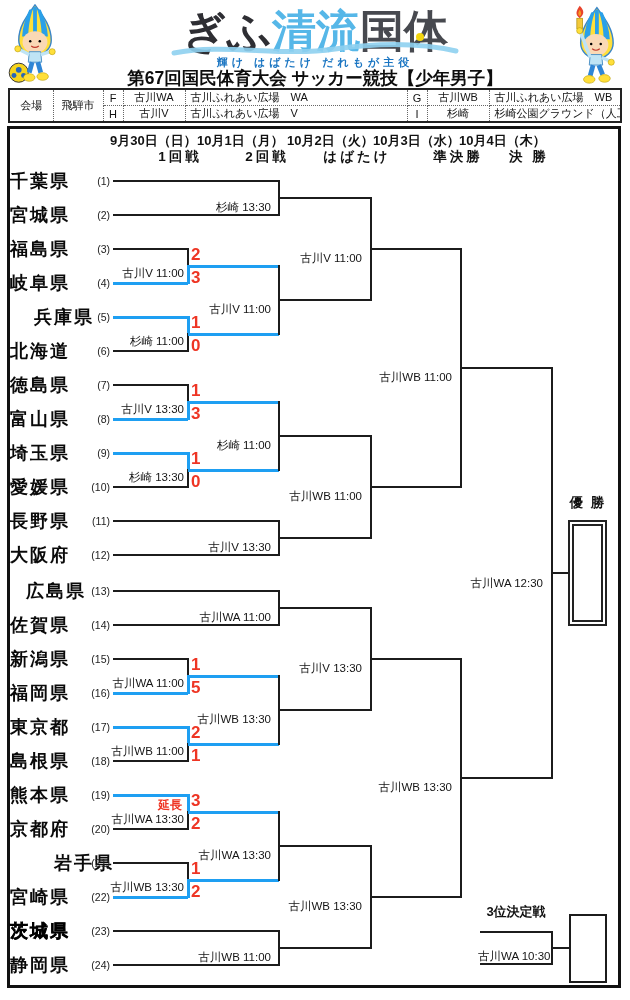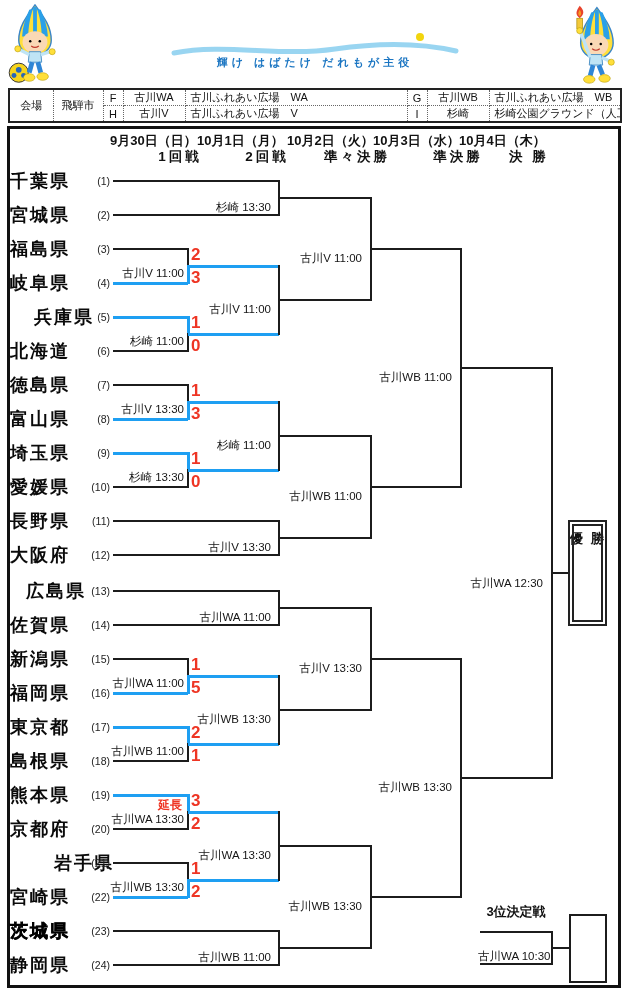--- a/index.html
+++ b/index.html
@@ -36,21 +36,21 @@
   .ln.blue{background:var(--blue);}
   .team{position:absolute;font-size:18px;line-height:22px;font-weight:600;letter-spacing:2px;color:#0a0a0a;white-space:nowrap;}
   .team.em{font-weight:900;-webkit-text-stroke:.5px #000;}
   .seed{position:absolute;width:32px;text-align:right;font-size:10.5px;line-height:14px;color:#222;}
   .vlab{position:absolute;font-size:11.5px;line-height:14px;white-space:nowrap;color:#141414;}
   .score{position:absolute;font-size:17px;line-height:19px;font-weight:700;color:var(--red);}
   .note{position:absolute;font-size:12px;line-height:14px;font-weight:700;color:var(--red);white-space:nowrap;}
   .rh-date{position:absolute;width:140px;text-align:left;font-size:13px;line-height:15px;font-weight:600;}
   .rh-name{position:absolute;width:140px;text-align:center;font-size:13.5px;line-height:15px;font-weight:700;letter-spacing:3px;}
   .champ-label{position:absolute;left:558px;top:494px;width:60px;text-align:center;
-               font-size:13.5px;font-weight:700;letter-spacing:2px;margin-top:36px;}
+               font-size:13.5px;font-weight:700;letter-spacing:2px;}
   .champ-box{position:absolute;left:568px;top:520px;width:39px;height:106px;
              border:2px solid #222;box-sizing:border-box;}
   .champ-inner{position:absolute;inset:2px;border:2px solid #222;}
   .third-label{position:absolute;left:456px;top:903px;width:120px;text-align:center;
                font-size:13px;font-weight:700;}
   .third-box{position:absolute;left:569px;top:914px;width:38px;height:69px;
              border:2px solid var(--line);box-sizing:border-box;}
   .mascot{position:absolute;}
 </style>
 </head>
@@ -98,25 +98,27 @@
     <line x1="25" y1="58" x2="15" y2="32" stroke="#BFE4F5" stroke-width="3.5"></line>
     <line x1="37" y1="58" x2="46" y2="62" stroke="#BFE4F5" stroke-width="3.5"></line>
     <circle cx="14" cy="30" r="3.2" fill="#FFDF3A" stroke="#b89b00" stroke-width=".6"></circle>
     <circle cx="47" cy="63" r="3.2" fill="#FFDF3A" stroke="#b89b00" stroke-width=".6"></circle>
     <path d="M28 66 L25 77" stroke="#2F86D6" stroke-width="5"></path>
     <path d="M34 66 L38 76" stroke="#2F86D6" stroke-width="5"></path>
     <ellipse cx="24" cy="81" rx="6" ry="4" fill="#FFDF3A" stroke="#b89b00" stroke-width=".6"></ellipse>
     <ellipse cx="40" cy="80" rx="6" ry="4" fill="#FFDF3A" stroke="#b89b00" stroke-width=".6"></ellipse>
   </svg>
 
+  <div class="logo"><span class="g">ぎふ</span><span class="s">清流</span><span class="k">国体</span></div>
   <svg class="swoosh" viewBox="0 0 290 20">
     <path d="M4 13 C55 3 110 17 165 9 S260 5 286 11" fill="none" stroke="#8ed0f0" stroke-width="5" stroke-linecap="round" opacity="0.9"></path>
   </svg>
   <div class="logodot"></div>
   <div class="tagline">輝け はばたけ だれもが主役</div>
+  <div class="title">第67回国民体育大会 サッカー競技【少年男子】</div>
 
   <table class="vtable">
     <colgroup>
         <col style="width:44px">
         <col style="width:50px">
         <col style="width:20px">
         <col style="width:62px">
         <col style="width:222px">
         <col style="width:20px">
         <col style="width:62px">
@@ -144,21 +146,21 @@
       </tbody>
   </table>
 
   <div class="frame"></div>
   <div id="bracket" style="position:absolute;inset:0;">
       <div class="rh-date" style="left: 110px; top: 133px;">9月30日（日）</div>
       <div class="rh-name" style="left: 110px; top: 149px;">1回戦</div>
       <div class="rh-date" style="left: 197px; top: 133px;">10月1日（月）</div>
       <div class="rh-name" style="left: 197px; top: 149px;">2回戦</div>
       <div class="rh-date" style="left: 287px; top: 133px;">10月2日（火）</div>
-      <div class="rh-name" style="left: 287px; top: 149px;">準々決勝</div>
+      <div class="rh-name" style="left: 287px; top: 149px;">はばたけ</div>
       <div class="rh-date" style="left: 373px; top: 133px;">10月3日（水）</div>
       <div class="rh-name" style="left: 388px; top: 149px;">準決勝</div>
       <div class="rh-date" style="left: 459px; top: 133px;">10月4日（木）</div>
       <div class="rh-name" style="left: 459px; top: 149px;">決 勝</div>
       <div class="team" style="left: 10px; top: 170px;">千葉県</div>
       <div class="seed" style="left: 78px; top: 174px;">(1)</div>
       <div class="ln" style="left: 113px; top: 180px; width: 166px; height: 2px;"></div>
       <div class="team" style="left: 10px; top: 204px;">宮城県</div>
       <div class="seed" style="left: 78px; top: 208px;">(2)</div>
       <div class="ln" style="left: 113px; top: 214px; width: 166px; height: 2px;"></div>

